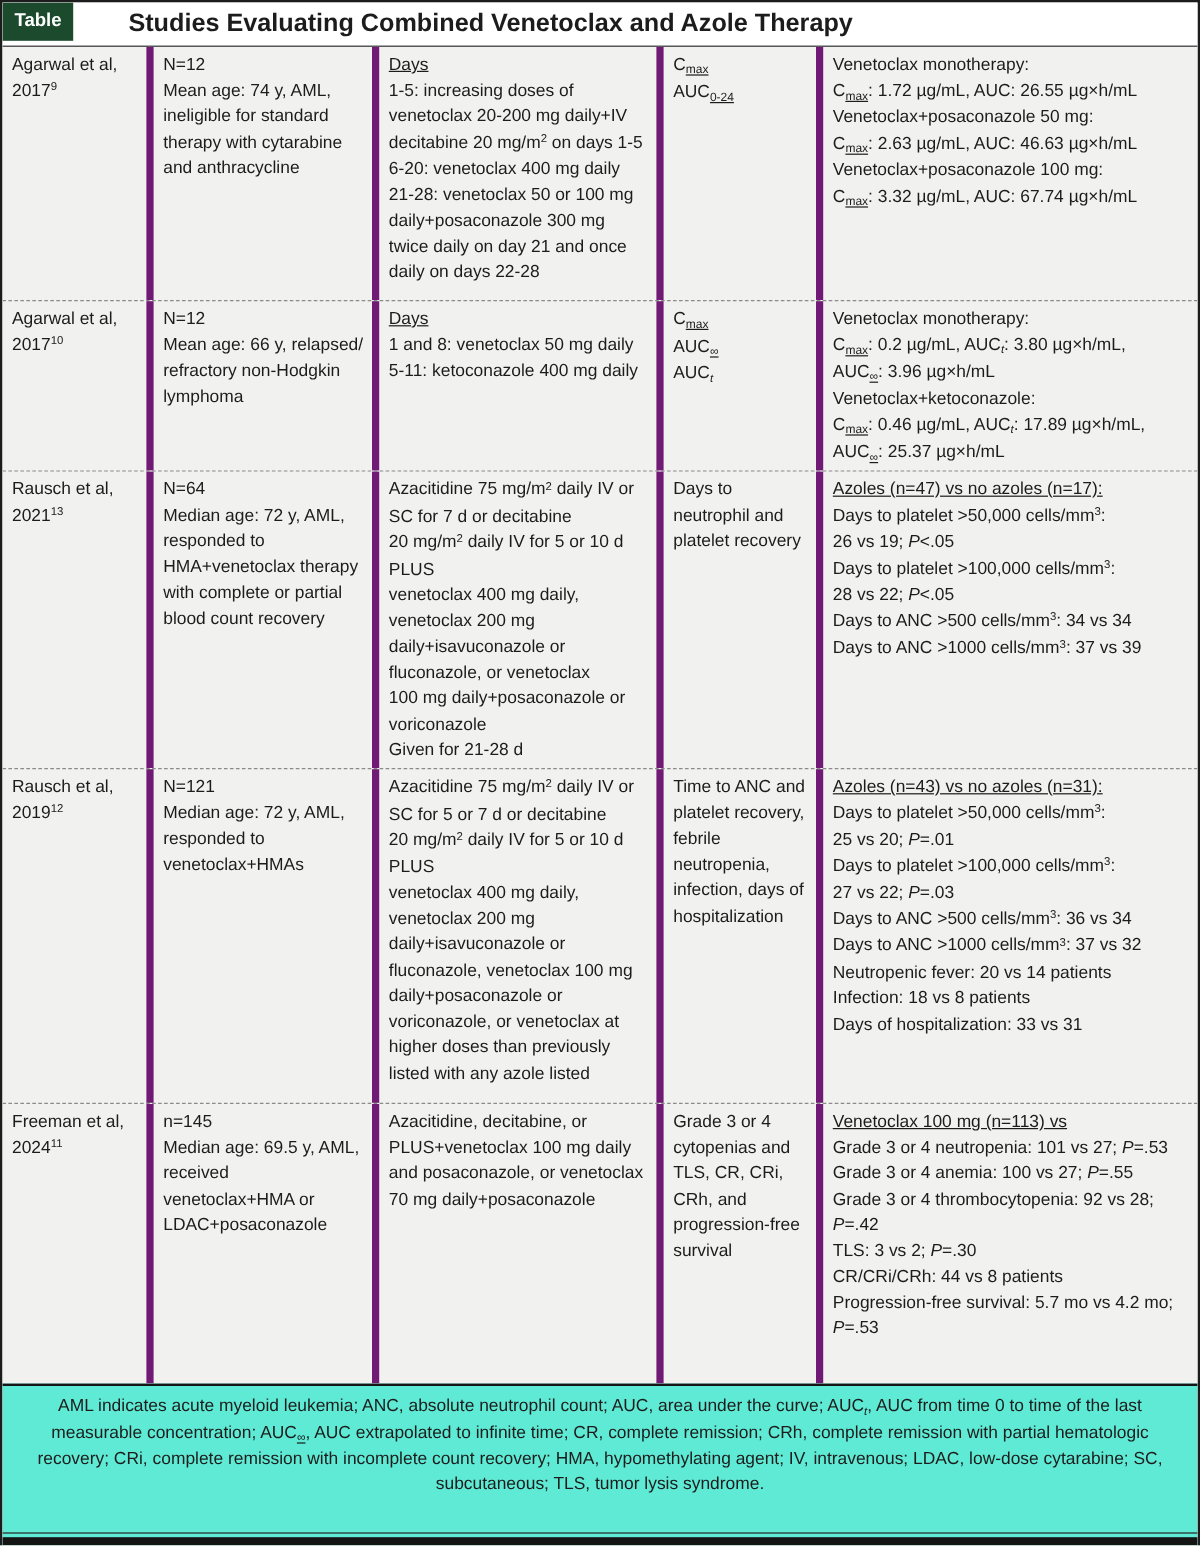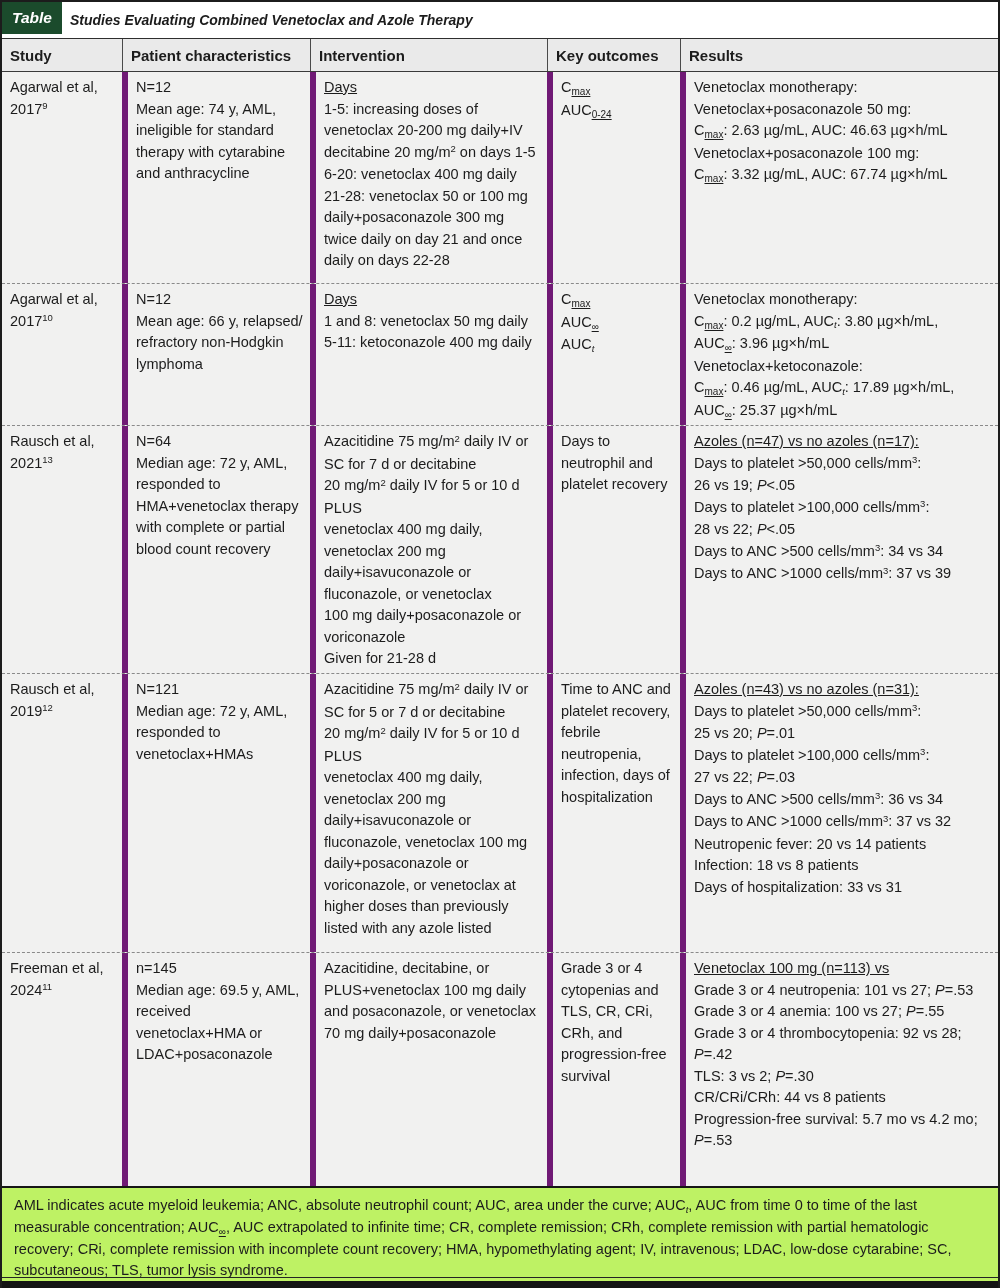--- a/index.html
+++ b/index.html
@@ -5,24 +5,24 @@
   html,body{margin:0;padding:0;background:#fff;}
   .page{
     width:1000px;height:1288px;box-sizing:border-box;
     border:2px solid #1c1c1c;border-bottom:none;
     display:flex;flex-direction:column;
     font-family:"Liberation Sans","DejaVu Sans",sans-serif;
     color:#1c1c1c;background:#fff;position:relative;overflow:hidden;
   }
   
   .title-bar{height:37px;box-sizing:border-box;border-bottom:1px solid #2e2e2e;
-    background:#fff;position:relative;display:flex;align-items:center;font-style:italic;}
+    background:#fff;position:relative;display:flex;align-items:center;}
   .badge{position:absolute;top:0;left:0;height:32px;background:#1b4b2c;color:#fff;
     font-weight:bold;font-size:15.5px;display:flex;align-items:center;padding:0 10px;}
-  .title-text{margin-left:68px;font-weight:bold;font-size:14px;}
+  .title-text{margin-left:105px;font-weight:bold;font-size:21px;}
   
   .thead-row{height:33px;box-sizing:border-box;border-bottom:1px solid #3a3a3a;
     display:grid;grid-template-columns:120px 188px 237px 133px 318px;background:#eaeaea;}
   .hcell{display:flex;align-items:center;padding-left:8px;font-weight:bold;font-size:15px;
     border-left:1px solid #4a4a4a;box-sizing:border-box;}
   .hcell:first-child{border-left:none;}
   
   .tbody{height:1114px;overflow:hidden;background:#f1f1f0;}
   .trow{display:grid;grid-template-columns:120px 188px 237px 133px 318px;box-sizing:border-box;}
   .trow + .trow{border-top:1px dashed #8a8a8a;}
@@ -35,43 +35,36 @@
     font-size:14.5px;line-height:21.5px;}
   .tcell:first-child{border-left:none;}
   .line{min-height:21.5px;}
   
   .s-sup{font-size:9.5px;position:relative;top:-0.45em;}
   .s-sub{font-size:10px;position:relative;top:0.3em;text-decoration:underline;}
   .s-subi{font-size:9.5px;position:relative;top:0.3em;font-style:italic;}
   .s-i{font-style:italic;}
   .s-u{text-decoration:underline;margin-top:31px;}
   
-  .footer{flex:1;box-sizing:border-box;border-top:2px solid #161616;background:#bef264;
-    position:relative;padding:7px 12px 0 12px;font-size:14.5px;line-height:21px;}
+  .footer{flex:1;box-sizing:border-box;border-top:2px solid #161616;background:#5eead4;
+    position:relative;padding:7px 12px 0 12px;font-size:14.5px;line-height:21px;text-align:center;}
   .footer .line{min-height:0;}
   .footer-rule{position:absolute;left:0;right:0;bottom:10px;border-top:1px solid #242424;}
   .bottom-bar{position:absolute;left:0;right:0;bottom:0;height:7px;background:#141414;}
 </style>
 </head>
 <body>
 
 <div class="page">
 
   <div class="title-bar">
     <span class="badge">Table</span>
     <span class="title-text">Studies Evaluating Combined Venetoclax and Azole Therapy</span>
   </div>
 
-  <div class="thead-row">
-    <div class="hcell">Study</div>
-    <div class="hcell">Patient characteristics</div>
-    <div class="hcell">Intervention</div>
-    <div class="hcell">Key outcomes</div>
-    <div class="hcell">Results</div>
-  </div>
 
   <div class="tbody">
   <div class="trow">
     <div class="tcell">
           <div class="line"><span>Agarwal et al,</span></div>
           <div class="line"><span>2017</span><span class="s-sup">9</span></div>
         </div>
     <div class="tcell">
           <div class="line"><span>N=12</span></div>
           <div class="line"><span>Mean age: 74 y, AML,</span></div>
@@ -89,20 +82,21 @@
           <div class="line"><span>daily+posaconazole 300 mg</span></div>
           <div class="line"><span>twice daily on day 21 and once</span></div>
           <div class="line"><span>daily on days 22-28</span></div>
         </div>
     <div class="tcell">
           <div class="line"><span>C</span><span class="s-sub">max</span></div>
           <div class="line"><span>AUC</span><span class="s-sub">0-24</span></div>
         </div>
     <div class="tcell">
           <div class="line"><span>Venetoclax monotherapy:</span></div>
+          <div class="line"><span>C</span><span class="s-sub">max</span><span>: 1.72 µg/mL, AUC: 26.55 µg×h/mL</span></div>
           <div class="line"><span>Venetoclax+posaconazole 50 mg:</span></div>
           <div class="line"><span>C</span><span class="s-sub">max</span><span>: 2.63 µg/mL, AUC: 46.63 µg×h/mL</span></div>
           <div class="line"><span>Venetoclax+posaconazole 100 mg:</span></div>
           <div class="line"><span>C</span><span class="s-sub">max</span><span>: 3.32 µg/mL, AUC: 67.74 µg×h/mL</span></div>
         </div>
   </div>
 
   <div class="trow">
     <div class="tcell">
           <div class="line"><span>Agarwal et al,</span></div>

